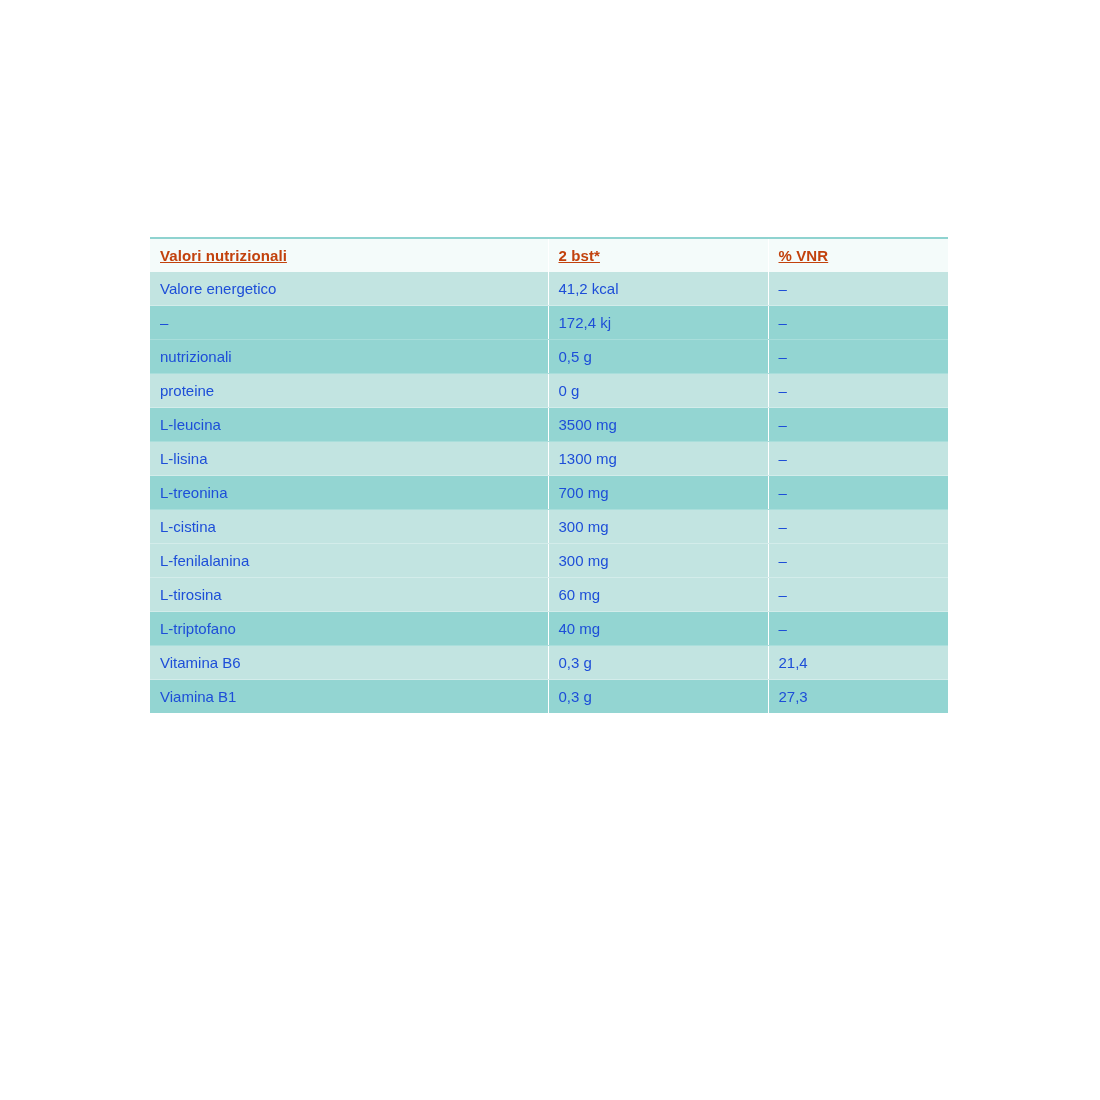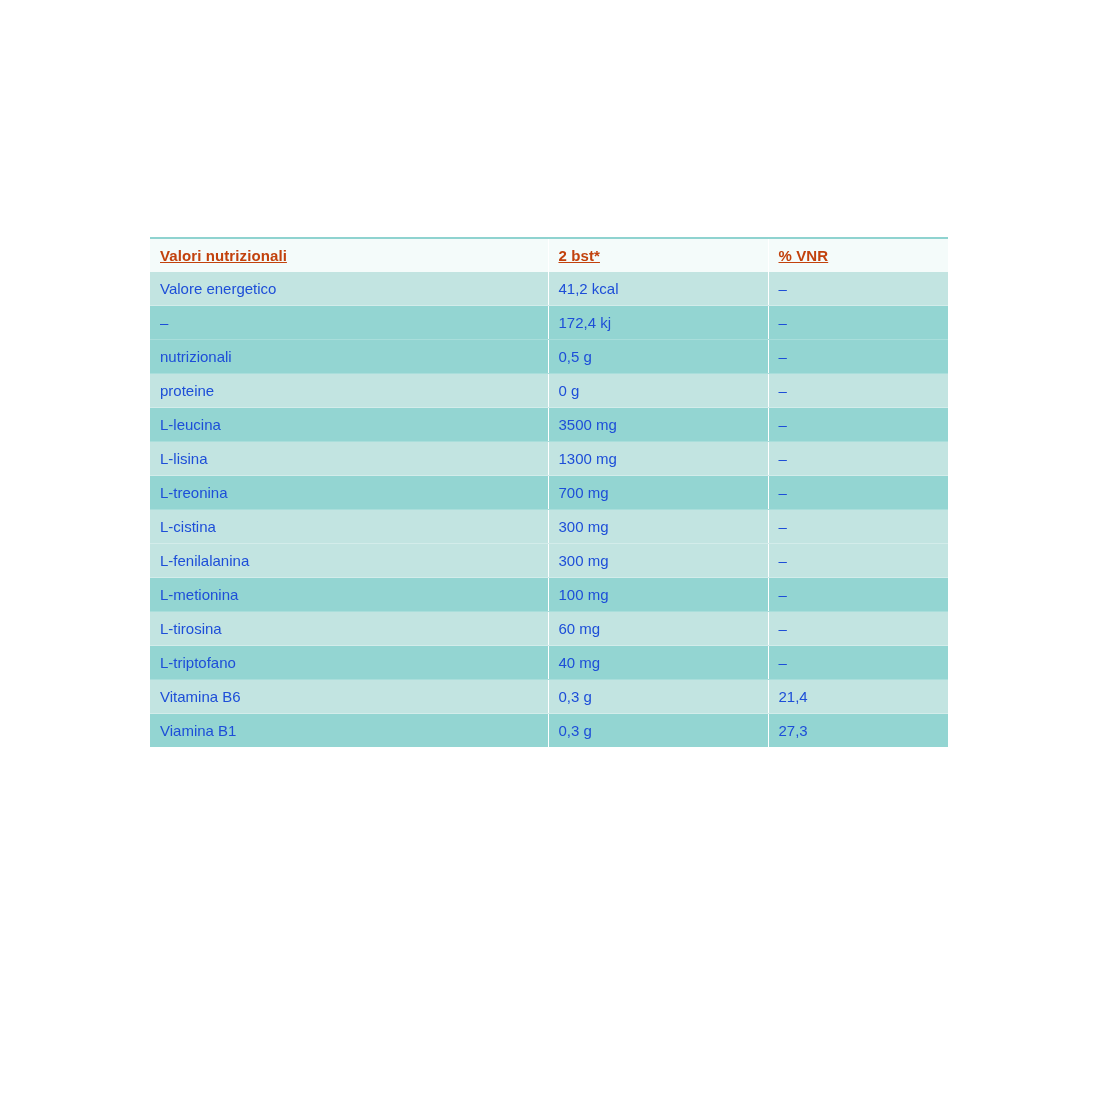--- a/index.html
+++ b/index.html
@@ -143,25 +143,20 @@
         <tr class="row-light">
           <td class="col-name">L-cistina</td>
           <td class="col-value">300 mg</td>
           <td class="col-vnr">–</td>
         </tr>
         <tr class="row-light">
           <td class="col-name">L-fenilalanina</td>
           <td class="col-value">300 mg</td>
           <td class="col-vnr">–</td>
         </tr>
-        <tr class="row-dark">
-          <td class="col-name">L-metionina</td>
-          <td class="col-value">100 mg</td>
-          <td class="col-vnr">–</td>
-        </tr>
         <tr class="row-light">
           <td class="col-name">L-tirosina</td>
           <td class="col-value">60 mg</td>
           <td class="col-vnr">–</td>
         </tr>
         <tr class="row-dark">
           <td class="col-name">L-triptofano</td>
           <td class="col-value">40 mg</td>
           <td class="col-vnr">–</td>
         </tr>

